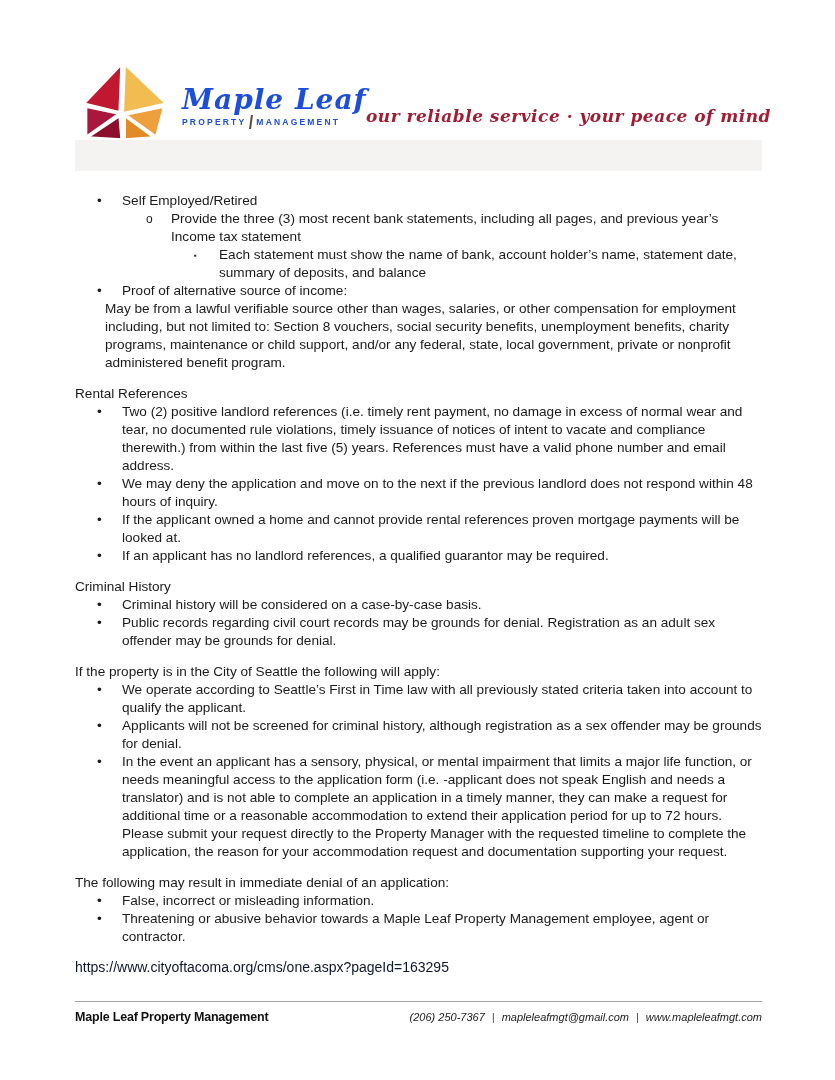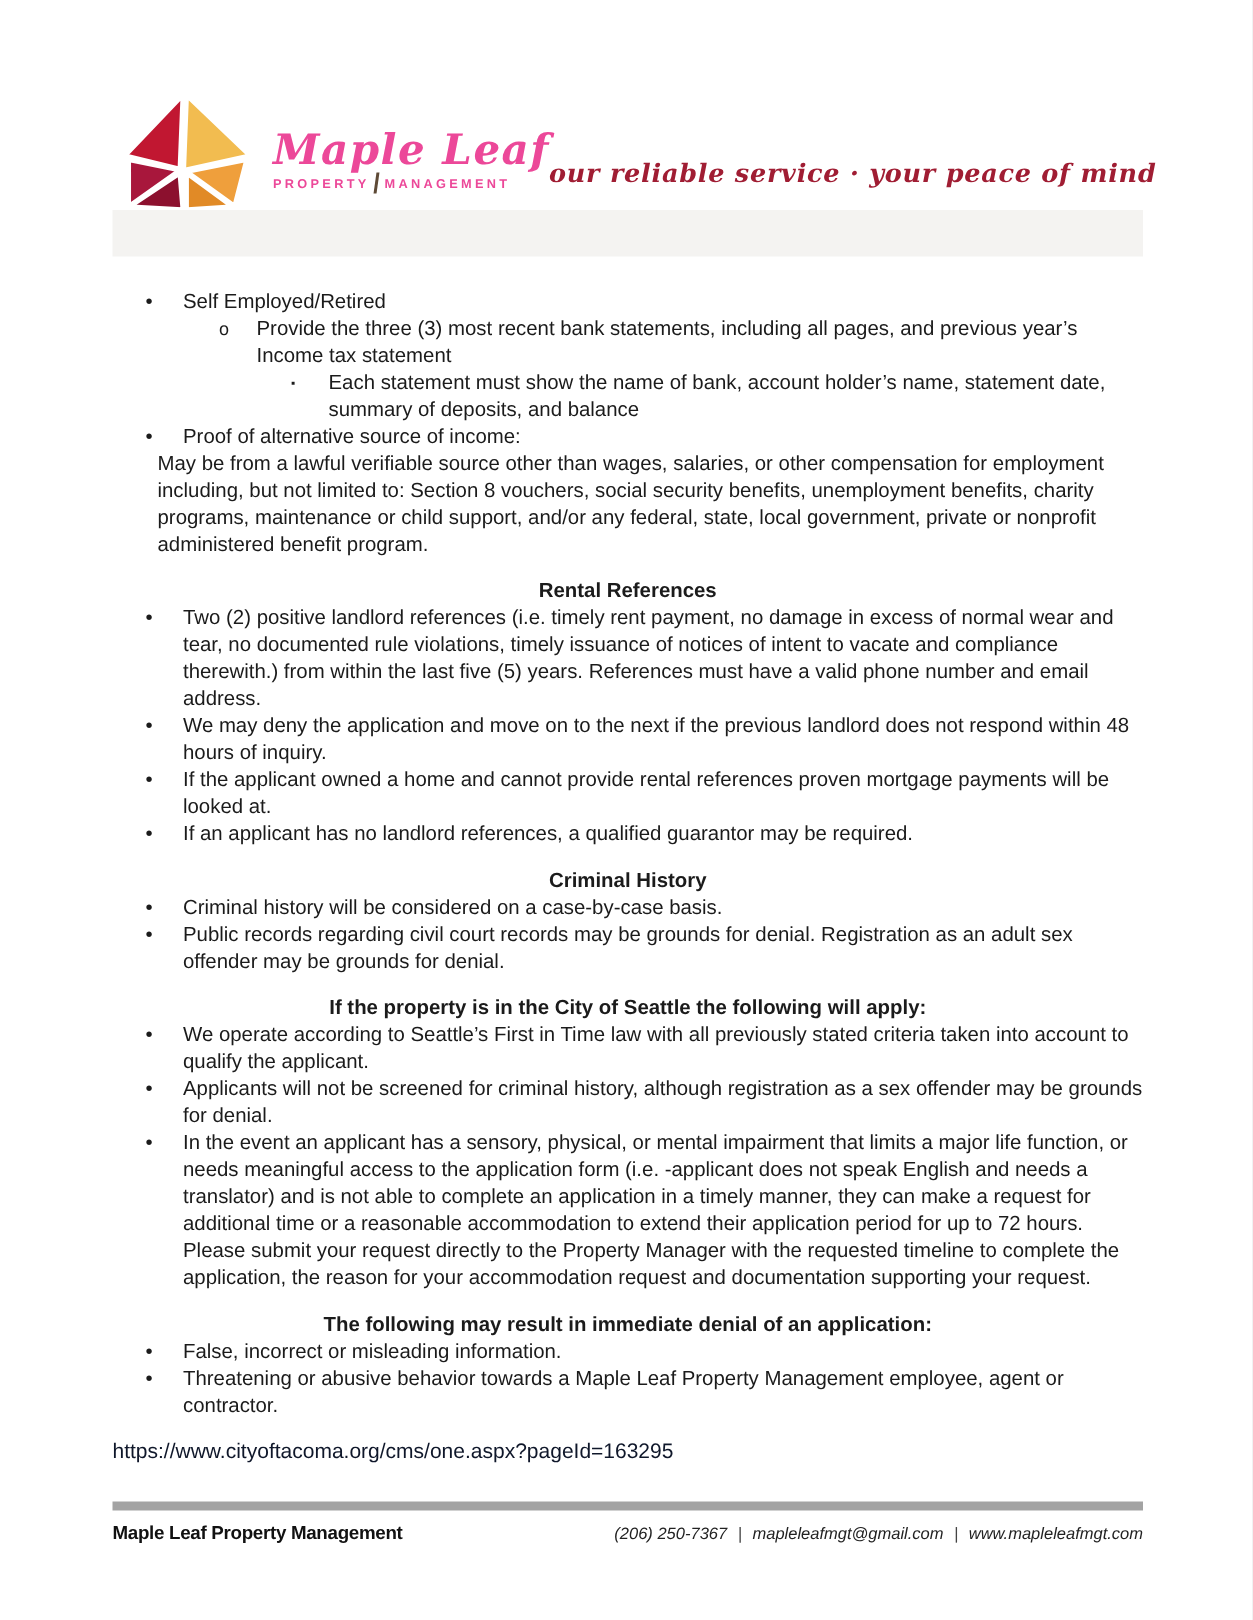--- a/index.html
+++ b/index.html
@@ -8,21 +8,21 @@
     width:835px;height:1080px;
     background:#ffffff;
     margin:0 auto;
     font-family:"Liberation Sans", sans-serif;
     color:#1b1b1b;
     overflow:hidden;
   }
   
   .logo-box{position:absolute;left:74px;top:62px;display:flex;align-items:flex-start;}
   .logo-mark{flex:none;}
-  .brand-text{margin-left:6px;margin-top:24px;color:#ec4899;}
+  .brand-text{margin-left:6px;margin-top:24px;color:#1d4ed8;}
   .brand-name{
     font-family:"DejaVu Serif", serif;
     font-style:italic;font-weight:bold;
     font-size:28px;line-height:28px;letter-spacing:1px;
     white-space:nowrap;
   }
   .brand-sub{
     display:flex;align-items:center;
     font-size:8.5px;font-weight:bold;letter-spacing:2.2px;
     margin-top:1px;white-space:nowrap;
@@ -41,36 +41,36 @@
   }
   .header-band{
     position:absolute;left:75px;top:140px;
     width:687px;height:31px;background:#f4f3f1;
   }
   
   .doc{
     position:absolute;left:75px;top:192px;width:687px;
     font-size:13.6px;line-height:18px;
   }
-  .doc .h{font-weight:bold;margin-top:13px;text-align:center;}
+  .doc .h{font-weight:normal;margin-top:13px;}
   .row{display:flex;align-items:flex-start;}
   .row .marker{flex:none;text-align:left;}
   .row .txt{flex:1;}
   .lvl1{padding-left:22px;}  .lvl1 .marker{width:25px;}
   .lvl2{padding-left:71px;}  .lvl2 .marker{width:25px;font-size:12px;}
   .lvl3{padding-left:119px;} .lvl3 .marker{width:25px;font-size:8px;line-height:18px;padding-top:1px;}
   .p1{margin-left:30px;}
   .ext-link{
     display:inline-block;margin-top:12px;
     color:#0f172a;font-size:14px;text-decoration:none;cursor:pointer;
   }
   
   .footer{
     position:absolute;left:75px;top:1001px;width:687px;
-    border-top:6px solid #a3a3a3;
+    border-top:1px solid #a3a3a3;
     padding-top:8px;
     display:flex;justify-content:space-between;align-items:baseline;
   }
   .footer .company{font-weight:bold;font-size:12.5px;letter-spacing:-0.2px;color:#111;}
   .footer .contact{font-size:11px;color:#222;white-space:nowrap;font-style:italic;}
   .footer .sep{margin:0 7px;color:#444;}
 </style>
 </head>
 <body>
 

